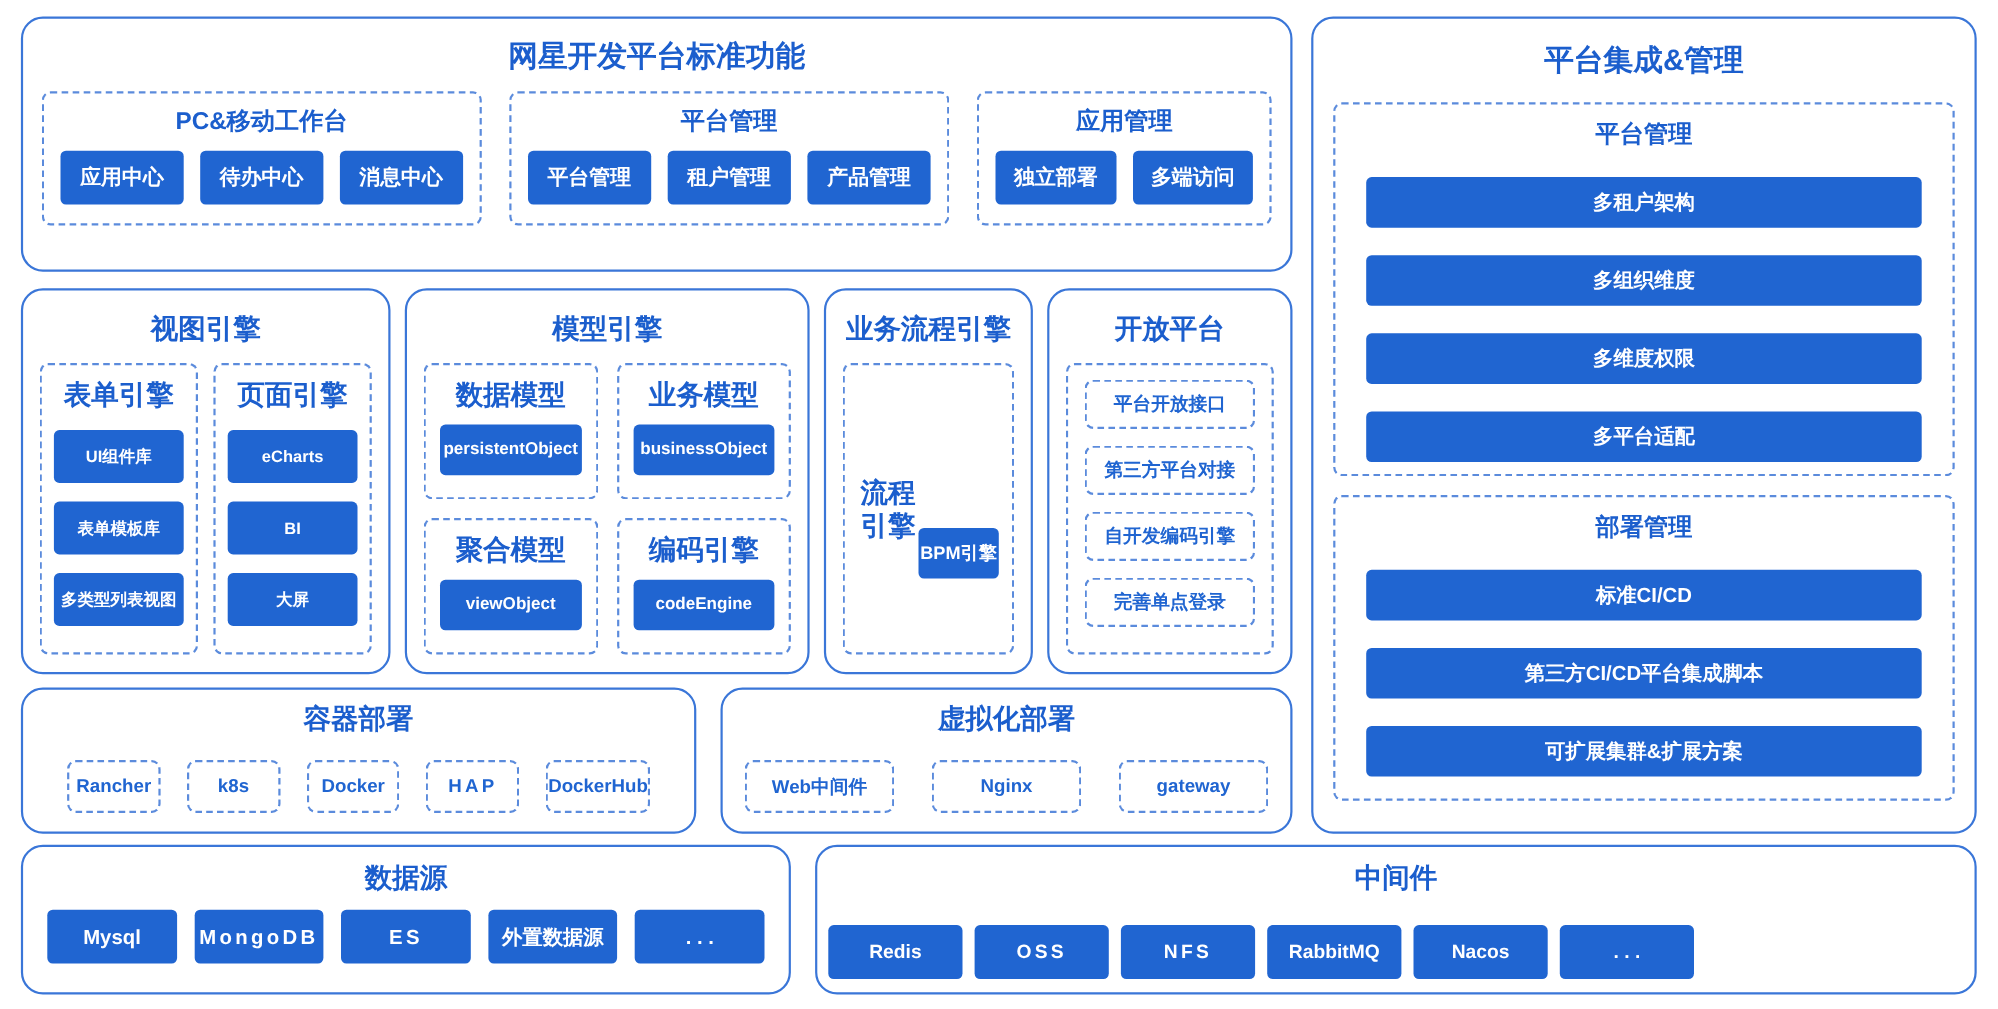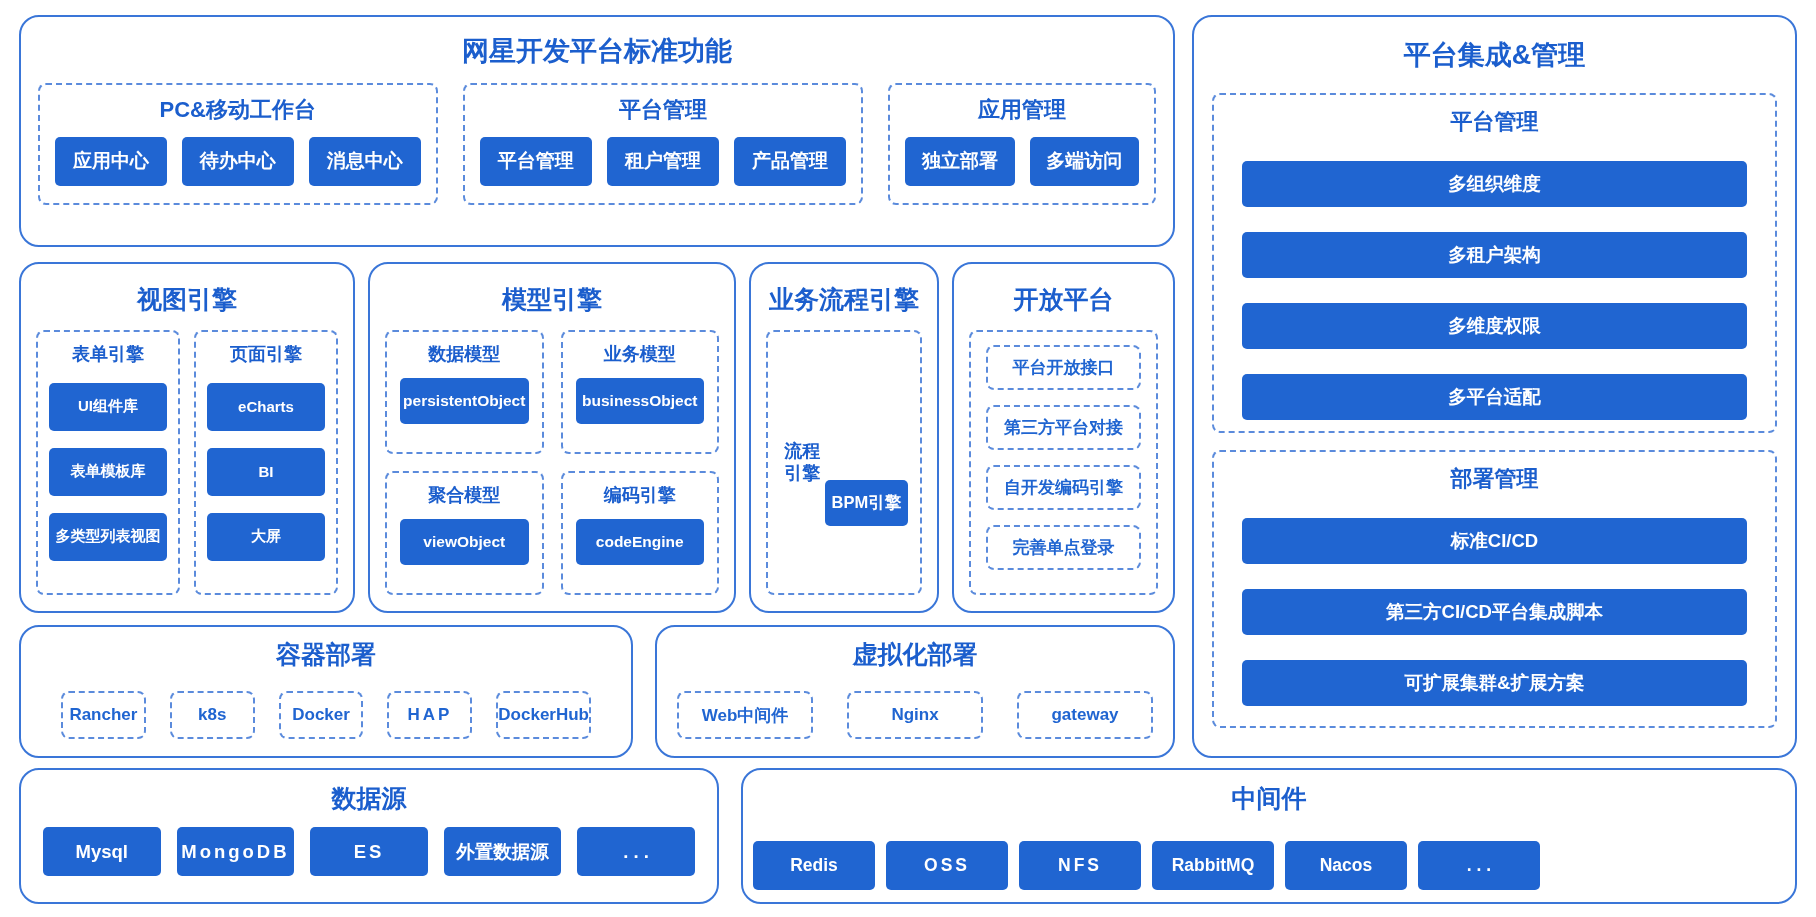--- a/index.html
+++ b/index.html
@@ -13,21 +13,21 @@
   .left-col { width: 1156px; display: flex; flex-direction: column; }
   .right-col { flex: 1; }
 
   .box { border: 2px solid #3a76d8; border-radius: 20px; background: #fff; }
   .dashed { border: 2px dashed #5b8bdc; border-radius: 8px; background: #fff; }
 
   .title { color: #1b5ecd; font-weight: bold; text-align: center; line-height: 1.2; }
   .t-xl { font-size: 27px; }
   .t-lg { font-size: 25px; }
   .t-md { font-size: 22px; }
-  .t-sm { font-size: 18px; }
+  .t-sm { font-size: 25px; }
 
   .btn {
     background: #2065d1; color: #ffffff; font-weight: bold;
     display: flex; align-items: center; justify-content: center;
     border-radius: 5px; white-space: nowrap;
   }
   .ditem {
     border: 2px dashed #5b8bdc; border-radius: 8px;
     color: #2065d1; font-weight: bold;
     display: flex; align-items: center; justify-content: center; white-space: nowrap;
@@ -214,22 +214,22 @@
           </div>
         </section>
       </div>
     </div>
 
     <div class="right-col">
       <section class="box" id="integration">
         <div class="title t-xl">平台集成&amp;管理</div>
         <div class="dashed int-group" id="int-platform">
           <div class="title t-md">平台管理</div>
+          <div class="btn">多租户架构</div>
           <div class="btn">多组织维度</div>
-          <div class="btn">多租户架构</div>
           <div class="btn">多维度权限</div>
           <div class="btn">多平台适配</div>
         </div>
         <div class="dashed int-group" id="int-deploy">
           <div class="title t-md">部署管理</div>
           <div class="btn">标准CI/CD</div>
           <div class="btn">第三方CI/CD平台集成脚本</div>
           <div class="btn">可扩展集群&amp;扩展方案</div>
         </div>
       </section>

